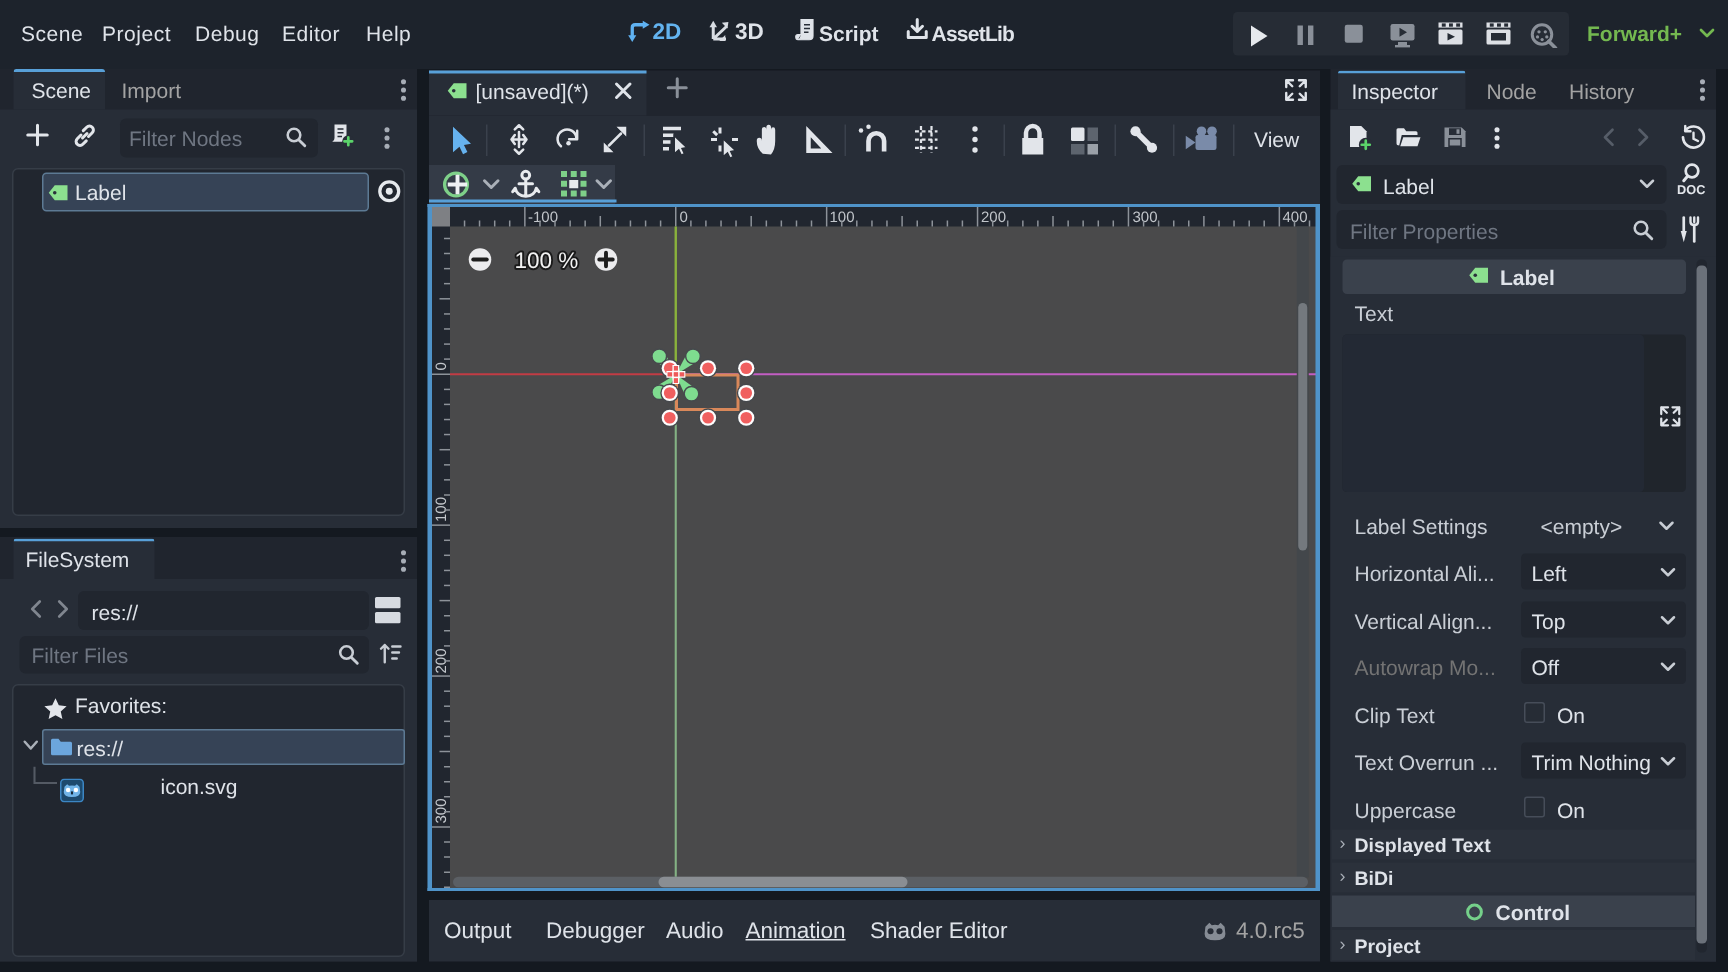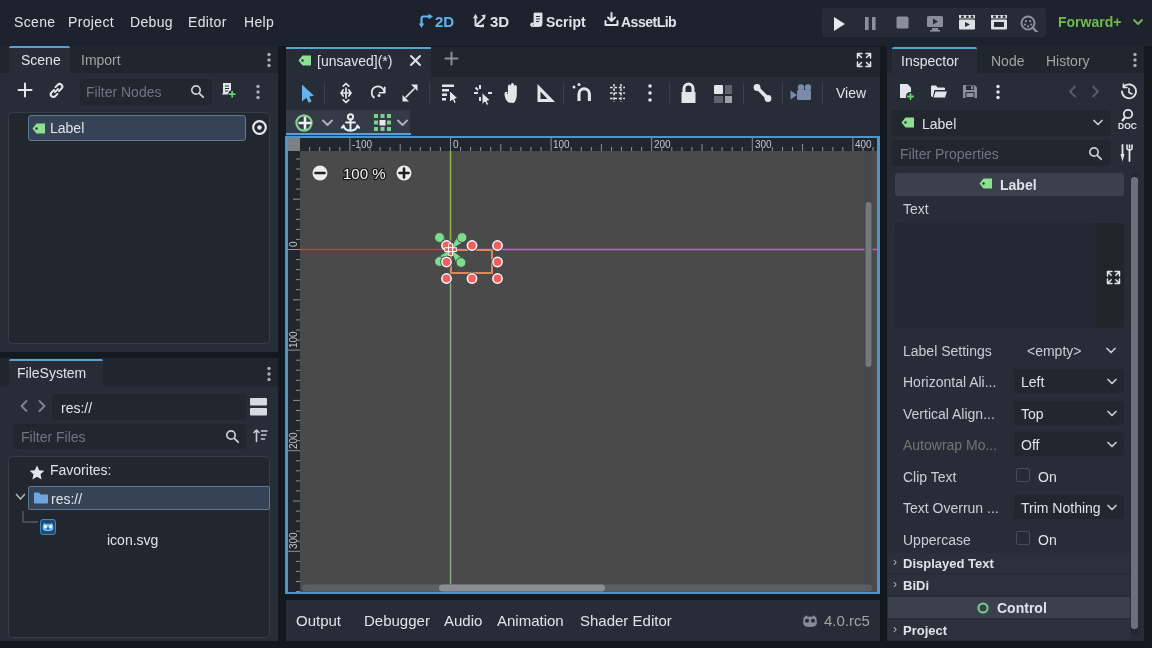--- a/index.html
+++ b/index.html
@@ -253,21 +253,21 @@
   </div>
 <div class="abs" id="fs_godot" style="left:40px;top:519px;">
     <svg width="16" height="16" viewBox="0 0 16 16">
       <rect x="0.5" y="0.5" width="15" height="15" rx="2.5" fill="#1d4a6e" stroke="#3c86c4" stroke-width="1"></rect>
       <path d="M2.5 9 L3 5.5 L4.8 3.8 L6 4.9 Q8 4.4 10 4.9 L11.2 3.8 L13 5.5 L13.5 9 Q13.5 12.3 8 12.3 Q2.5 12.3 2.5 9 Z" fill="#71b4e8"></path>
       <circle cx="5.4" cy="7.6" r="1.5" fill="#fff"></circle>
       <circle cx="10.6" cy="7.6" r="1.5" fill="#fff"></circle>
       <rect x="7.3" y="8.6" width="1.4" height="2" fill="#16293a"></rect>
     </svg>
   </div>
-<div class="abs txt" style="left:62px;top:532px;padding-left:45px;">icon.svg</div>
+<div class="abs txt" style="left:62px;top:516px;padding-left:45px;">icon.svg</div>
 
 <div class="abs" style="left:286px;top:47px;width:594px;height:30px;background:#20252e;"></div>
 <div class="abs" style="left:286px;top:47px;width:145px;height:30px;background:#272d37;border-top:2px solid #58a0d8;box-sizing:border-box;"></div>
 <div class="abs" id="tab_tag" style="left:297px;top:53px;">
     <svg width="16" height="15" viewBox="0 0 16 15">
       <path d="M1.5 7.5 L5.5 2.5 H14 V12.5 H5.5 Z" fill="#8ce08f"></path>
       <circle cx="5.5" cy="7.5" r="1.2" fill="#2a313b"></circle>
     </svg>
   </div>
 <div class="abs txt" style="left:317px;top:53px;">[unsaved](*)</div>
@@ -557,21 +557,21 @@
   </div>
 <div class="abs" style="left:285px;top:136px;width:595px;height:2px;background:#4f93c9;"></div>
 <div class="abs" style="left:285px;top:136px;width:3px;height:458px;background:#4f93c9;"></div>
 <div class="abs" style="left:877px;top:136px;width:3px;height:458px;background:#4f93c9;"></div>
 <div class="abs" style="left:285px;top:592px;width:595px;height:2px;background:#4f93c9;"></div>
 
 <div class="abs" style="left:286px;top:600px;width:594px;height:41px;background:#272d37;"></div>
 <div class="abs txt" style="left:296px;top:612px;font-size:15px;">Output</div>
 <div class="abs txt" style="left:364px;top:612px;font-size:15px;">Debugger</div>
 <div class="abs txt" style="left:444px;top:612px;font-size:15px;">Audio</div>
-<div class="abs txt" style="left:497px;top:612px;font-size:15px;">Animation</div>
+<div class="abs txt" style="left:497px;top:612px;font-size:15px;text-decoration:underline;">Animation</div>
 <div class="abs txt" style="left:580px;top:612px;font-size:15px;">Shader Editor</div>
 <div class="abs" id="ver_icon" style="left:802px;top:613px;">
     <svg width="16" height="15" viewBox="0 0 15 14">
       <path d="M1 9 L1.5 4.5 L4 2 L5.5 3.5 Q7.5 2.9 9.5 3.5 L11 2 L13.5 4.5 L14 9 Q14 13 7.5 13 Q1 13 1 9 Z" fill="#868c95"></path>
       <circle cx="4.7" cy="7.3" r="1.9" fill="#272d37"></circle>
       <circle cx="10.3" cy="7.3" r="1.9" fill="#272d37"></circle>
     </svg>
   </div>
 <div class="abs txt dim" style="left:824px;top:612px;font-size:15px;">4.0.rc5</div>
 

